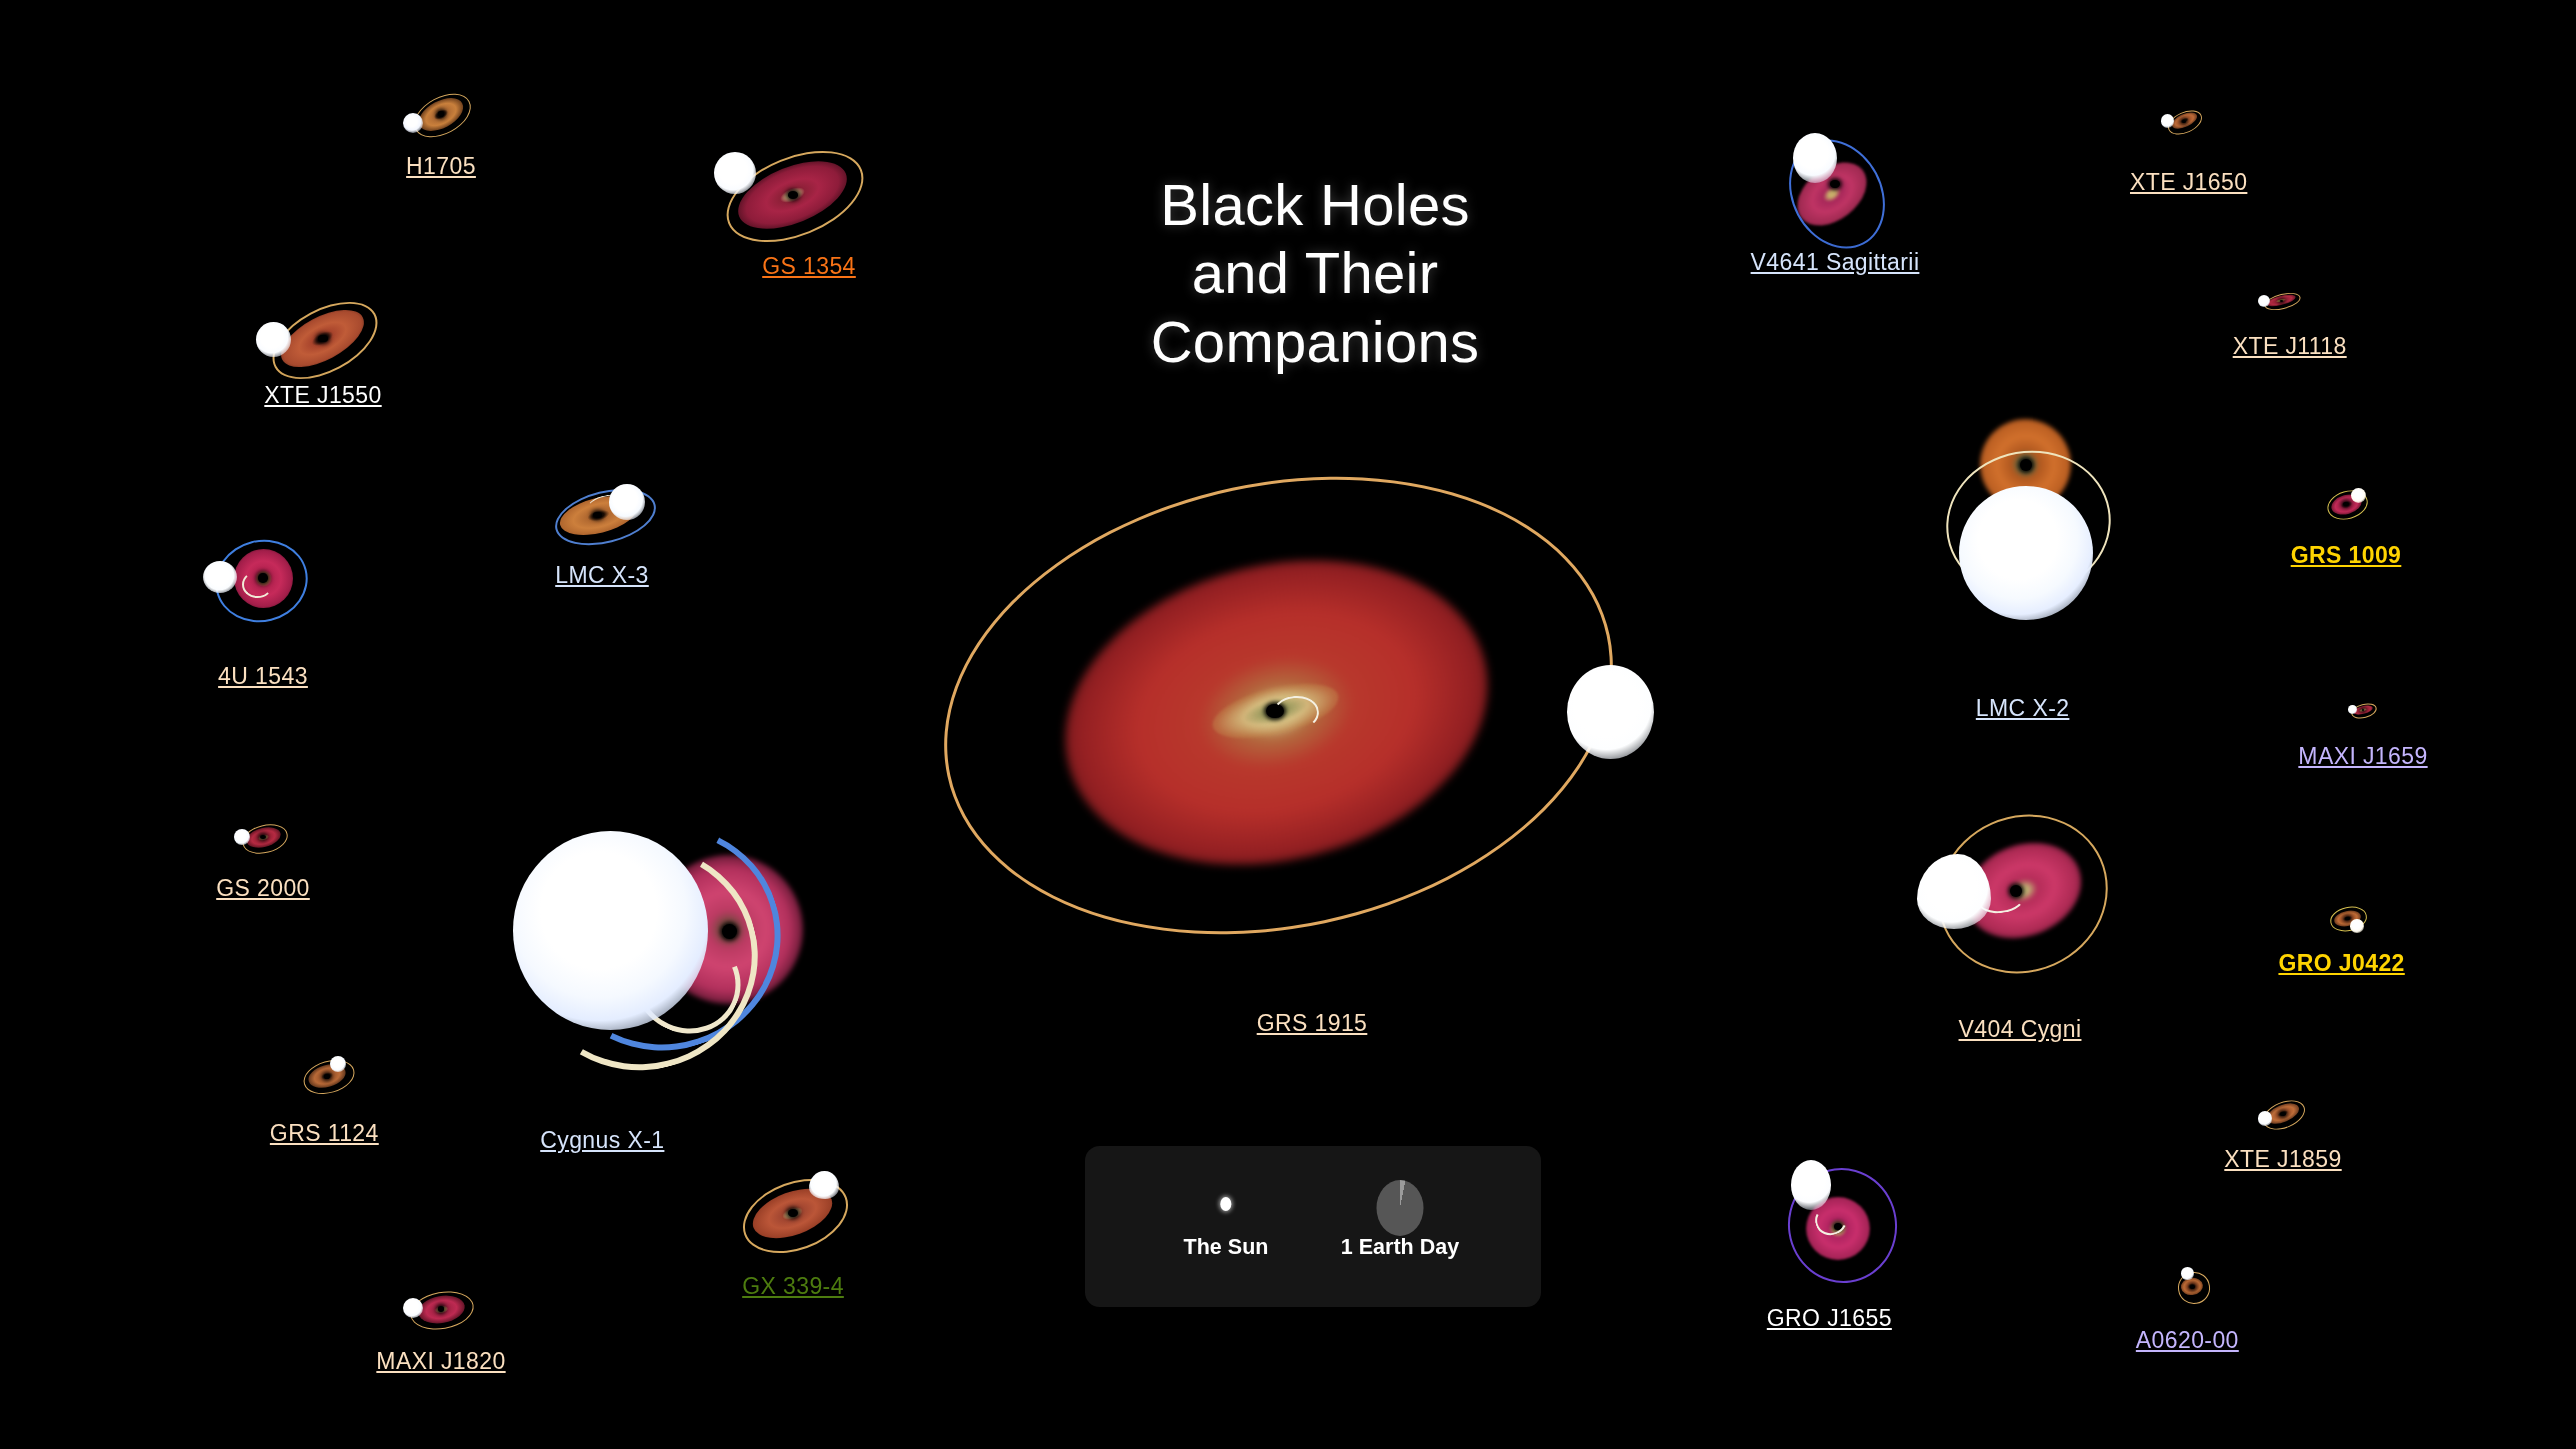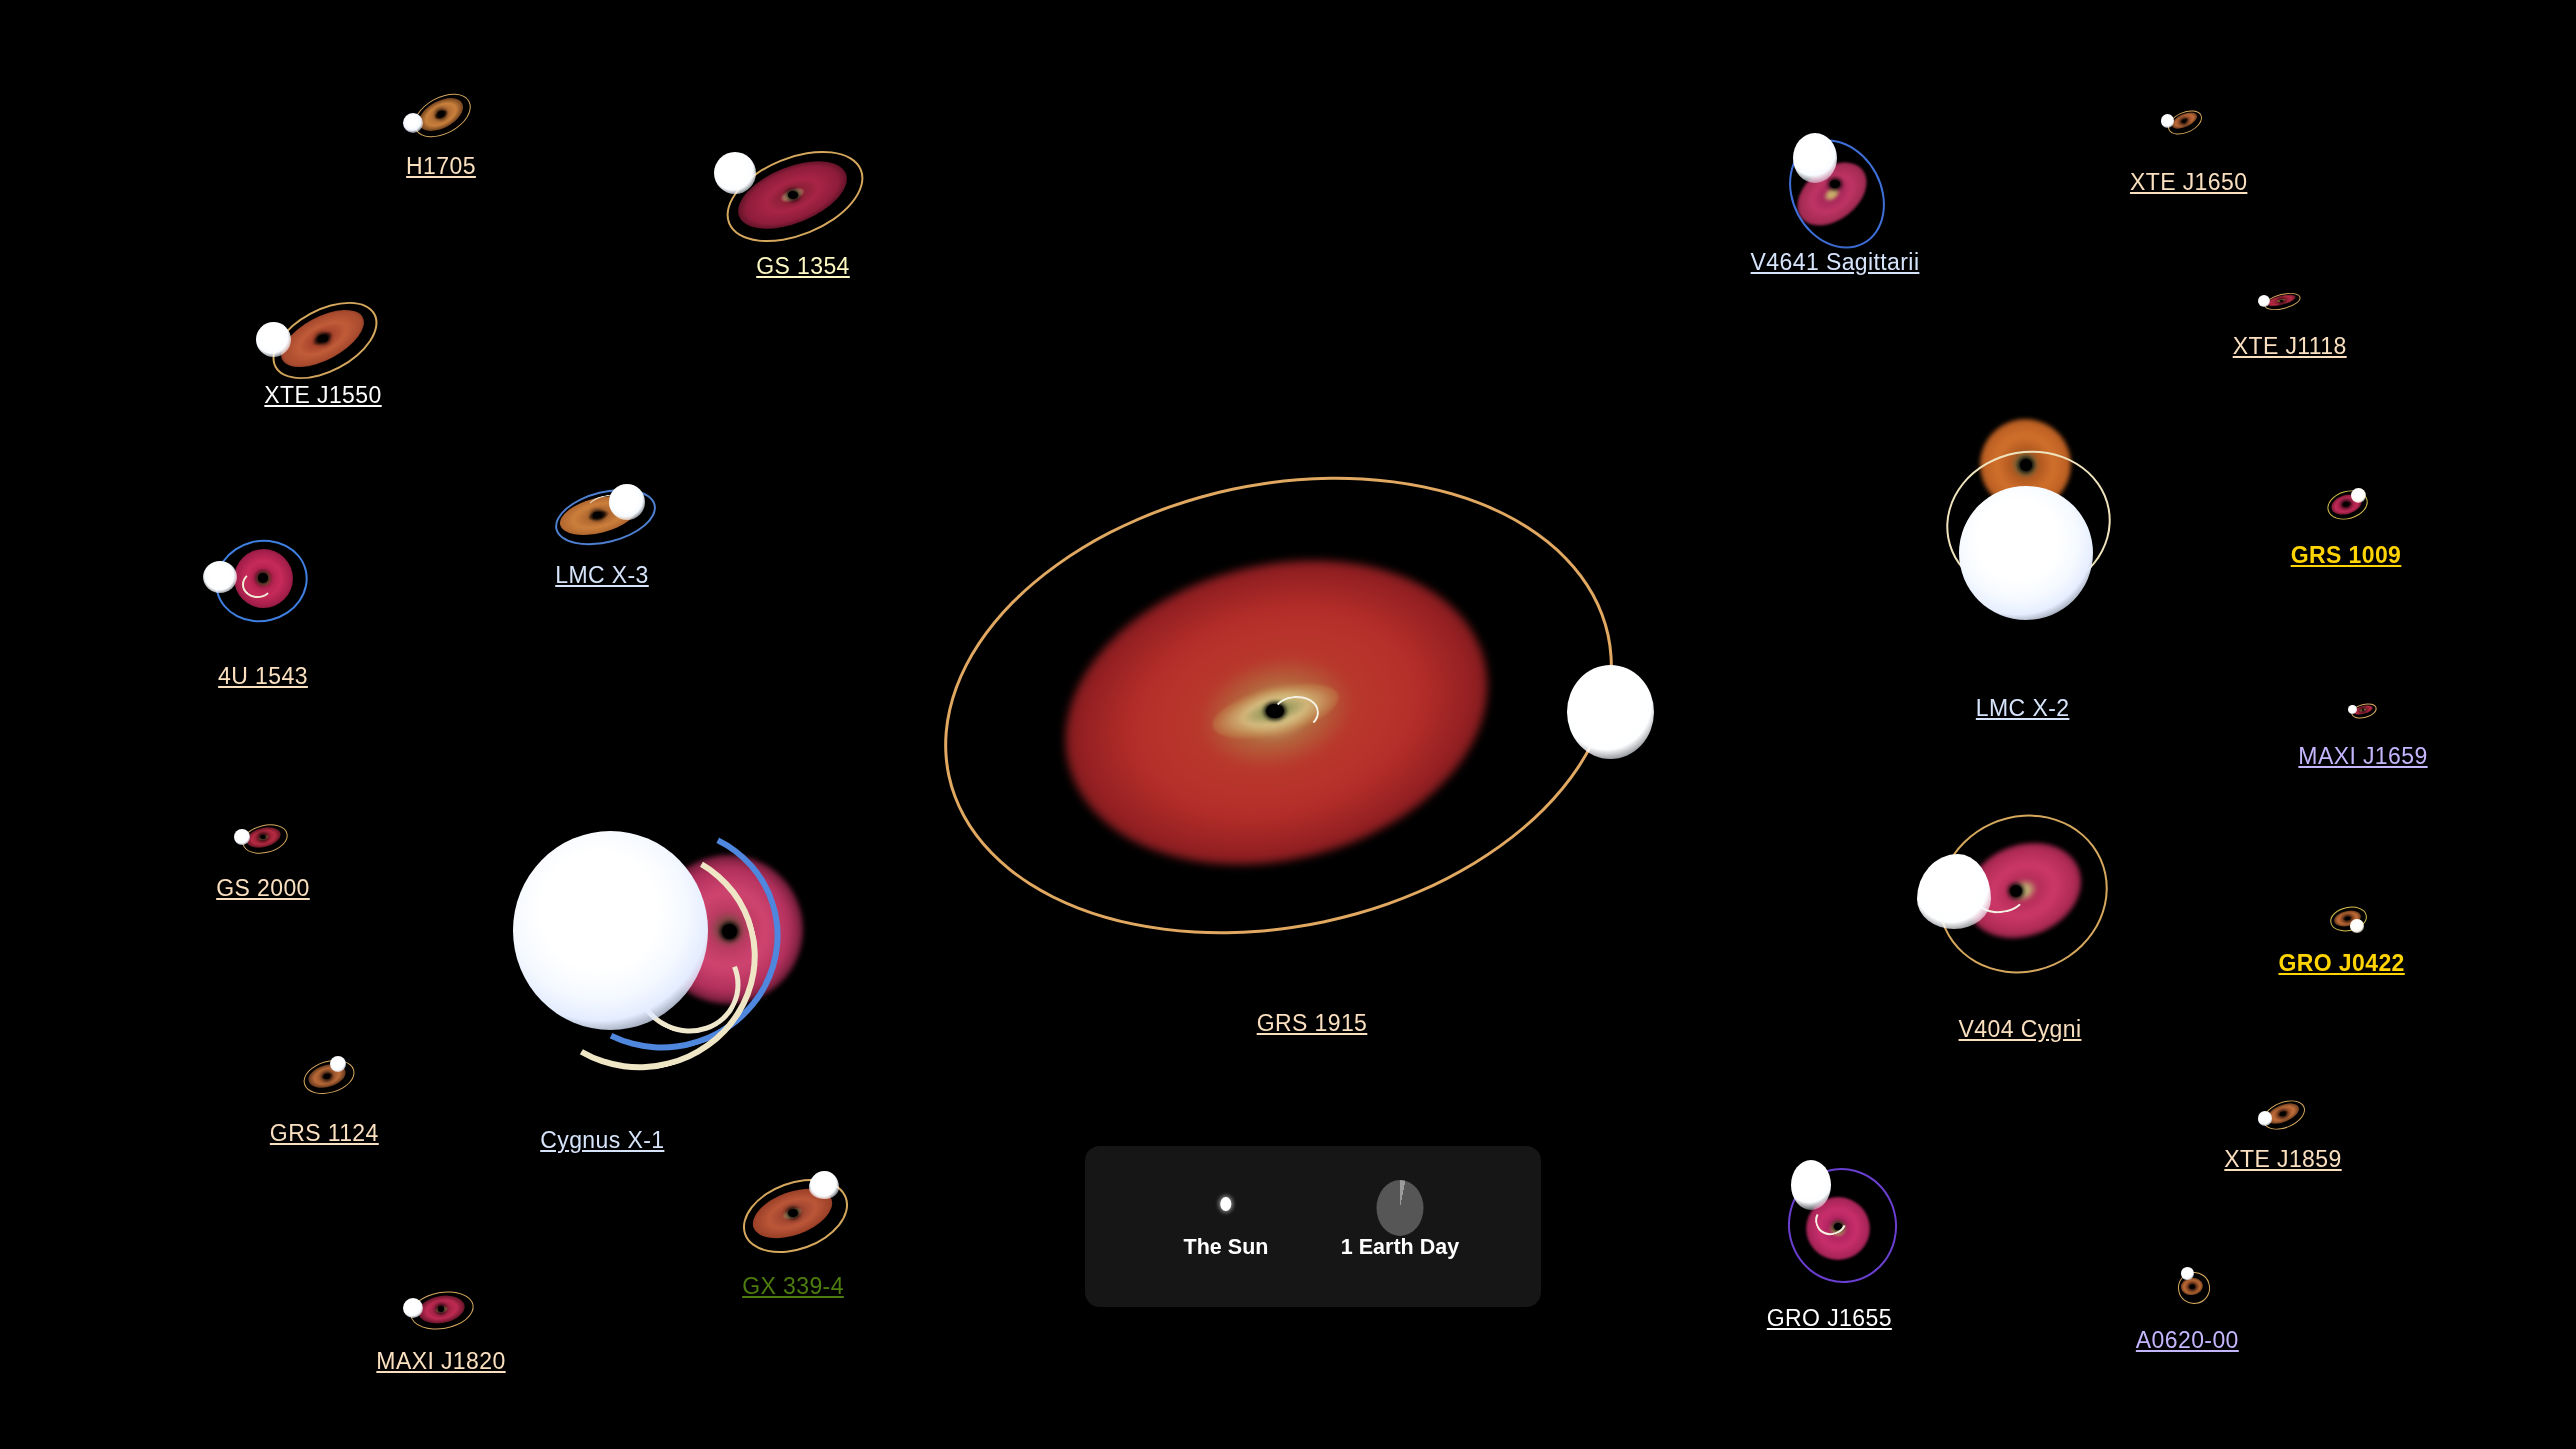--- a/index.html
+++ b/index.html
@@ -81,39 +81,41 @@
     width:47px;height:56px;border-radius:50%;
     background:
       conic-gradient(from 0deg, #9b9b9b 0deg 11deg, #565656 11deg 360deg);
   }
 </style>
 </head>
 <body>
 
 <div id="stage">
 
+  <div id="title">Black Holes
+and Their Companions</div>
 
   <div class="sys" style="left:441px;top:114px;">
     <div class="art" style="left:-24px;top:-13.4px;width:48px;height:27px;border-radius:50%;transform:rotate(-28deg);
          background:radial-gradient(ellipse at 50% 50%, #2a1408 0 13%, #b06b33 22%, #c9803c 48%, rgba(150,80,35,.55) 78%, rgba(0,0,0,0) 100%);"></div>
     <div class="bh" style="left:-3.4px;top:-2.7px;width:6.7px;height:5.4px;"></div>
     <div class="ring" style="left:-29.5px;top:-17.4px;width:59px;height:35px;border-width:1.7px;border-color:#d6a85e;transform:rotate(-28deg);"></div>
     <div class="star" style="left:-38px;top:-1.3px;width:20px;height:20px;
          background:radial-gradient(circle at 45% 42%, #ffffff 0 32%, #f4f7ff 55%, rgba(215,228,255,.35) 78%, rgba(180,205,255,0) 100%);"></div>
     <div class="lbl" style="left:0px;top:39px;color:#fbe0c0;">H1705</div>
   </div>
 
   <div class="sys" style="left:793px;top:195px;">
     <div class="art" style="left:-58px;top:-28px;width:115px;height:56px;border-radius:50%;transform:rotate(-22deg);
          background:radial-gradient(ellipse at 50% 50%, #d8c98a 0 6%, #8e2038 16%, #a82446 34%, #8e1c3a 60%, rgba(90,18,38,.5) 84%, rgba(0,0,0,0) 100%);"></div>
     <div class="bh" style="left:-5.4px;top:-4px;width:10.7px;height:8px;"></div>
     <div class="ring" style="left:-70px;top:-38px;width:140px;height:75px;border-width:2.3px;border-color:#d6a85e;transform:rotate(-22deg);"></div>
     <div class="star" style="left:-79px;top:-43px;width:42px;height:42px;
          background:radial-gradient(circle at 45% 42%, #ffffff 0 42%, #fafcff 60%, rgba(225,235,255,.4) 80%, rgba(190,212,255,0) 100%);"></div>
-    <div class="lbl" style="left:10px;top:58px;color:#fef9c3;">GS 1354</div>
+    <div class="lbl" style="left:16px;top:58px;color:#f97316;">GS 1354</div>
   </div>
 
   <div class="sys" style="left:323px;top:338px;">
     <div class="art" style="left:-46px;top:-21.5px;width:91px;height:43px;border-radius:50%;transform:rotate(-28deg);
          background:radial-gradient(ellipse at 50% 50%, #1a0a06 0 7%, #a8442c 18%, #c05c38 40%, #a84a2e 66%, rgba(130,55,34,.5) 86%, rgba(0,0,0,0) 100%);"></div>
     <div class="bh" style="left:-4.7px;top:-3.4px;width:9.4px;height:7.4px;"></div>
     <div class="ring" style="left:-55px;top:-29.5px;width:110px;height:59px;border-width:2px;border-color:#d6a85e;transform:rotate(-28deg);"></div>
     <div class="star" style="left:-67px;top:-16px;width:35px;height:35px;
          background:radial-gradient(circle at 45% 42%, #ffffff 0 40%, #fafcff 58%, rgba(225,235,255,.4) 80%, rgba(190,212,255,0) 100%);"></div>
     <div class="lbl" style="left:0px;top:44px;color:#ffffff;">XTE J1550</div>

